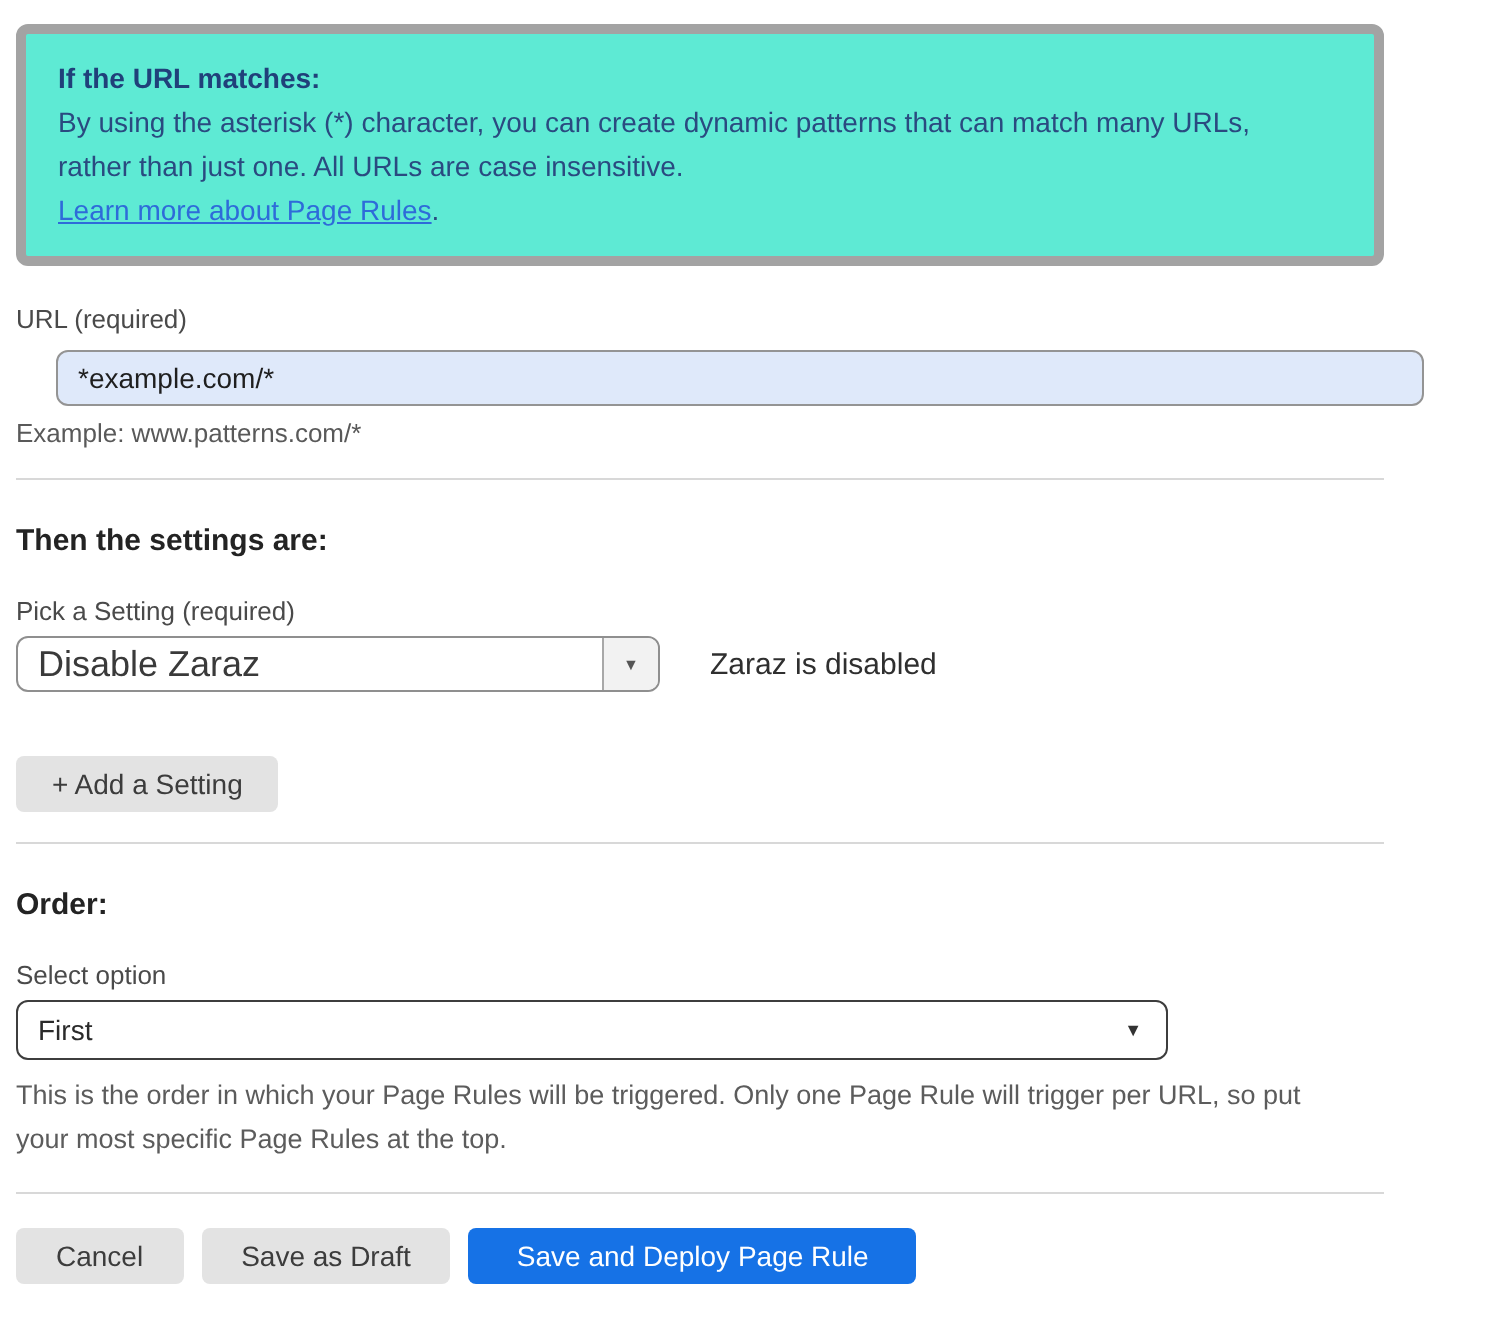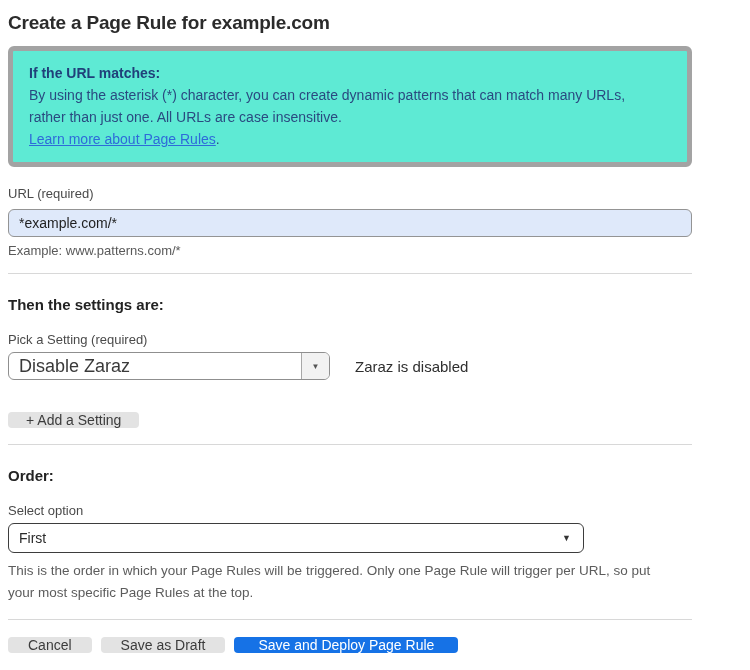--- a/index.html
+++ b/index.html
@@ -43,20 +43,21 @@
     display: block;
     margin-top: 8px;
     width: 684px; height: 28px;
     background: #dfe9fa;
     border: 1px solid #949494;
     border-radius: 6px;
     padding: 0 10px;
     font-family: "Liberation Sans", sans-serif;
     font-size: 14px; color: #1f1f1f;
     outline: none;
+    margin-left: 20px;
   }
 
   hr.divider {
     border: none; border-top: 1px solid #d8d8d8;
     margin-top: 15px;
   }
 
   .section-heading {
     margin-top: 22px;
     font-size: 15px; font-weight: bold; color: #232323;
@@ -83,21 +84,21 @@
     border-left: 1px solid #a8a8a8;
     background: #f2f2f2;
     display: flex; align-items: center; justify-content: center;
     font-size: 8px; color: #555555;
   }
   .setting-status { margin-left: 25px; font-size: 15px; color: #2f2f2f; }
 
   
   .btn {
     display: inline-flex; align-items: center; justify-content: center;
-    height: 16px;
+    height: 28px;
     border: none; border-radius: 4px;
     font-family: "Liberation Sans", sans-serif;
     font-size: 14px;
     cursor: pointer;
   }
   .btn-gray { background: #e3e3e3; color: #3c3c3c; }
   .btn-blue { background: #1672e6; color: #ffffff; }
   .add-setting-btn { margin-top: 32px; padding: 0 18px; }
 
   
@@ -125,21 +126,20 @@
   .footer-bar .btn + .btn { margin-left: 9px; }
   .cancel-btn { padding: 0 20px; }
   .save-draft-btn { padding: 0 20px; }
   .save-deploy-btn { padding: 0 24px; }
 </style>
 </head>
 <body>
 
 <div class="content">
 
-  <h1 class="page-title">Create a Page Rule for example.com</h1>
 
   <div class="info-box">
     <div class="info-heading">If the URL matches:</div>
     <div class="info-body">By using the asterisk (*) character, you can create dynamic patterns that can match many URLs, rather than just one. All URLs are case insensitive.</div>
     <div><a class="info-link">Learn more about Page Rules</a><span>.</span></div>
   </div>
 
   <div class="field-label">URL (required)</div>
   <input class="url-input" type="text" value="*example.com/*" style="">
   <div class="example-text">Example: www.patterns.com/*</div>

